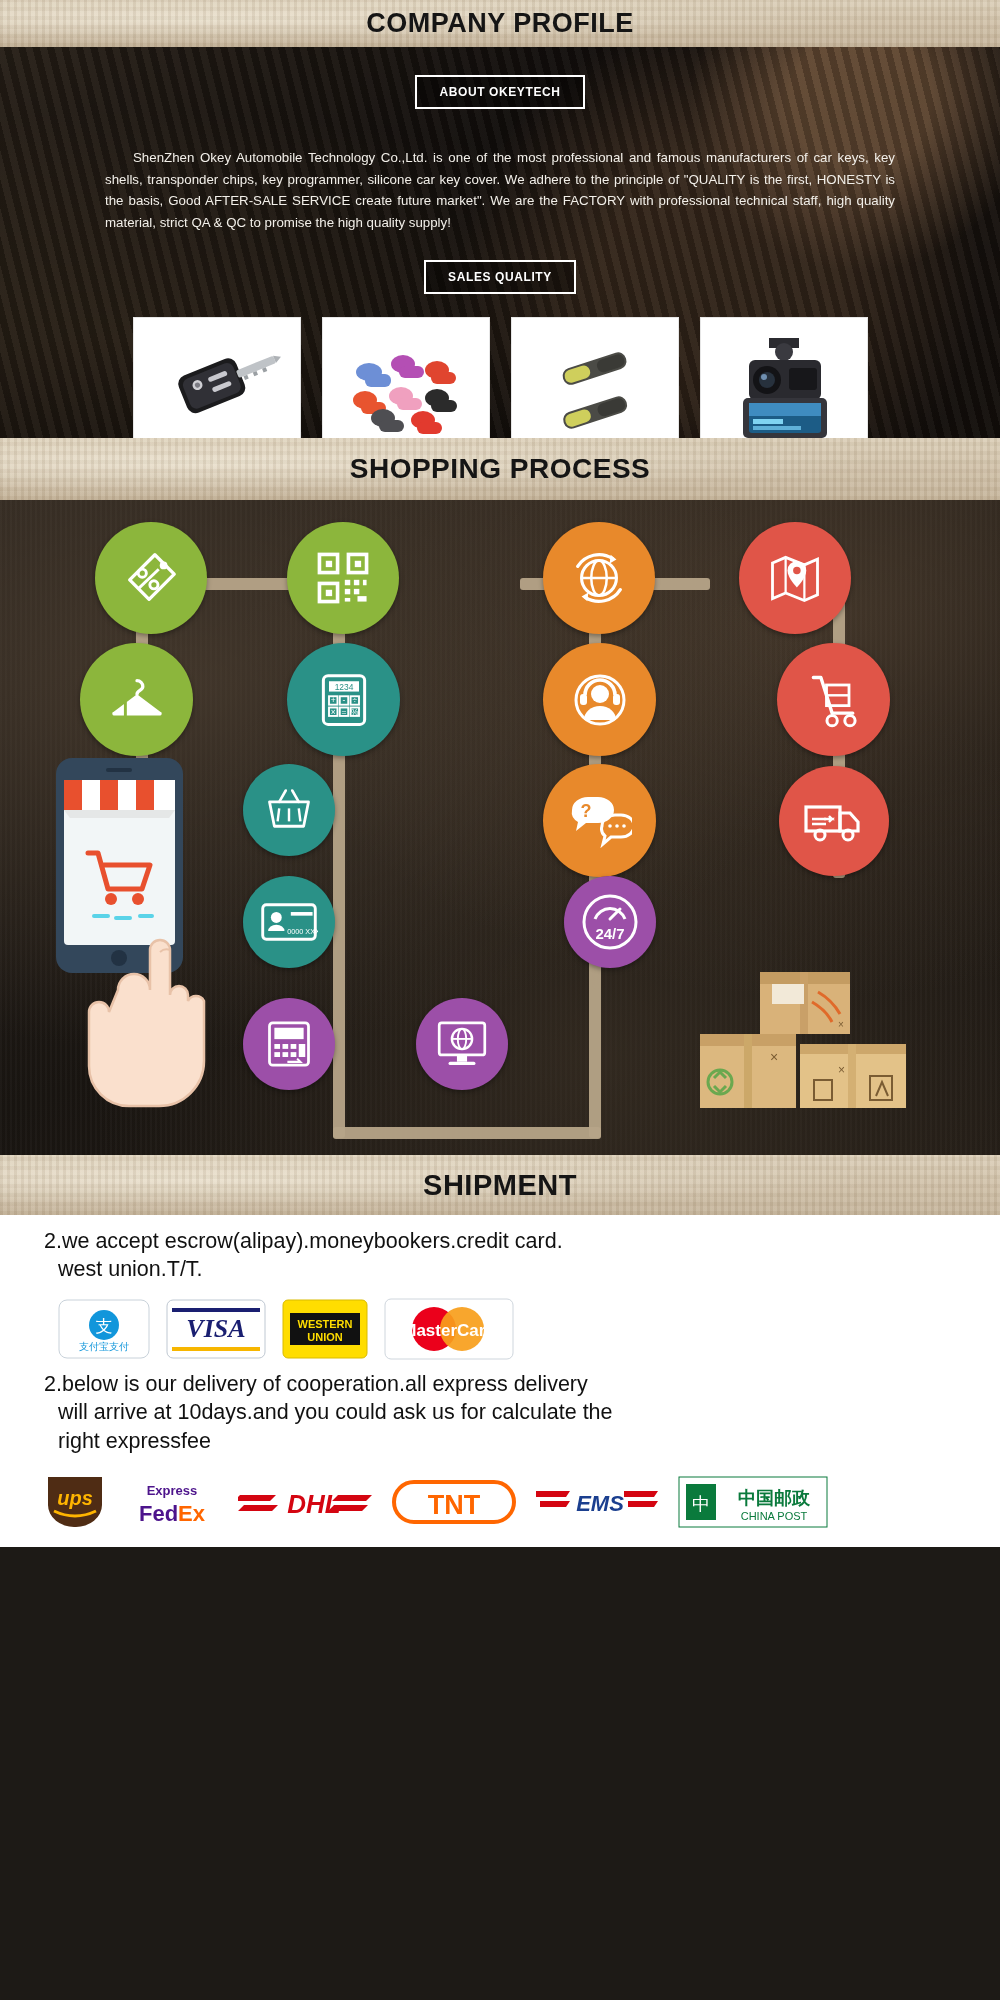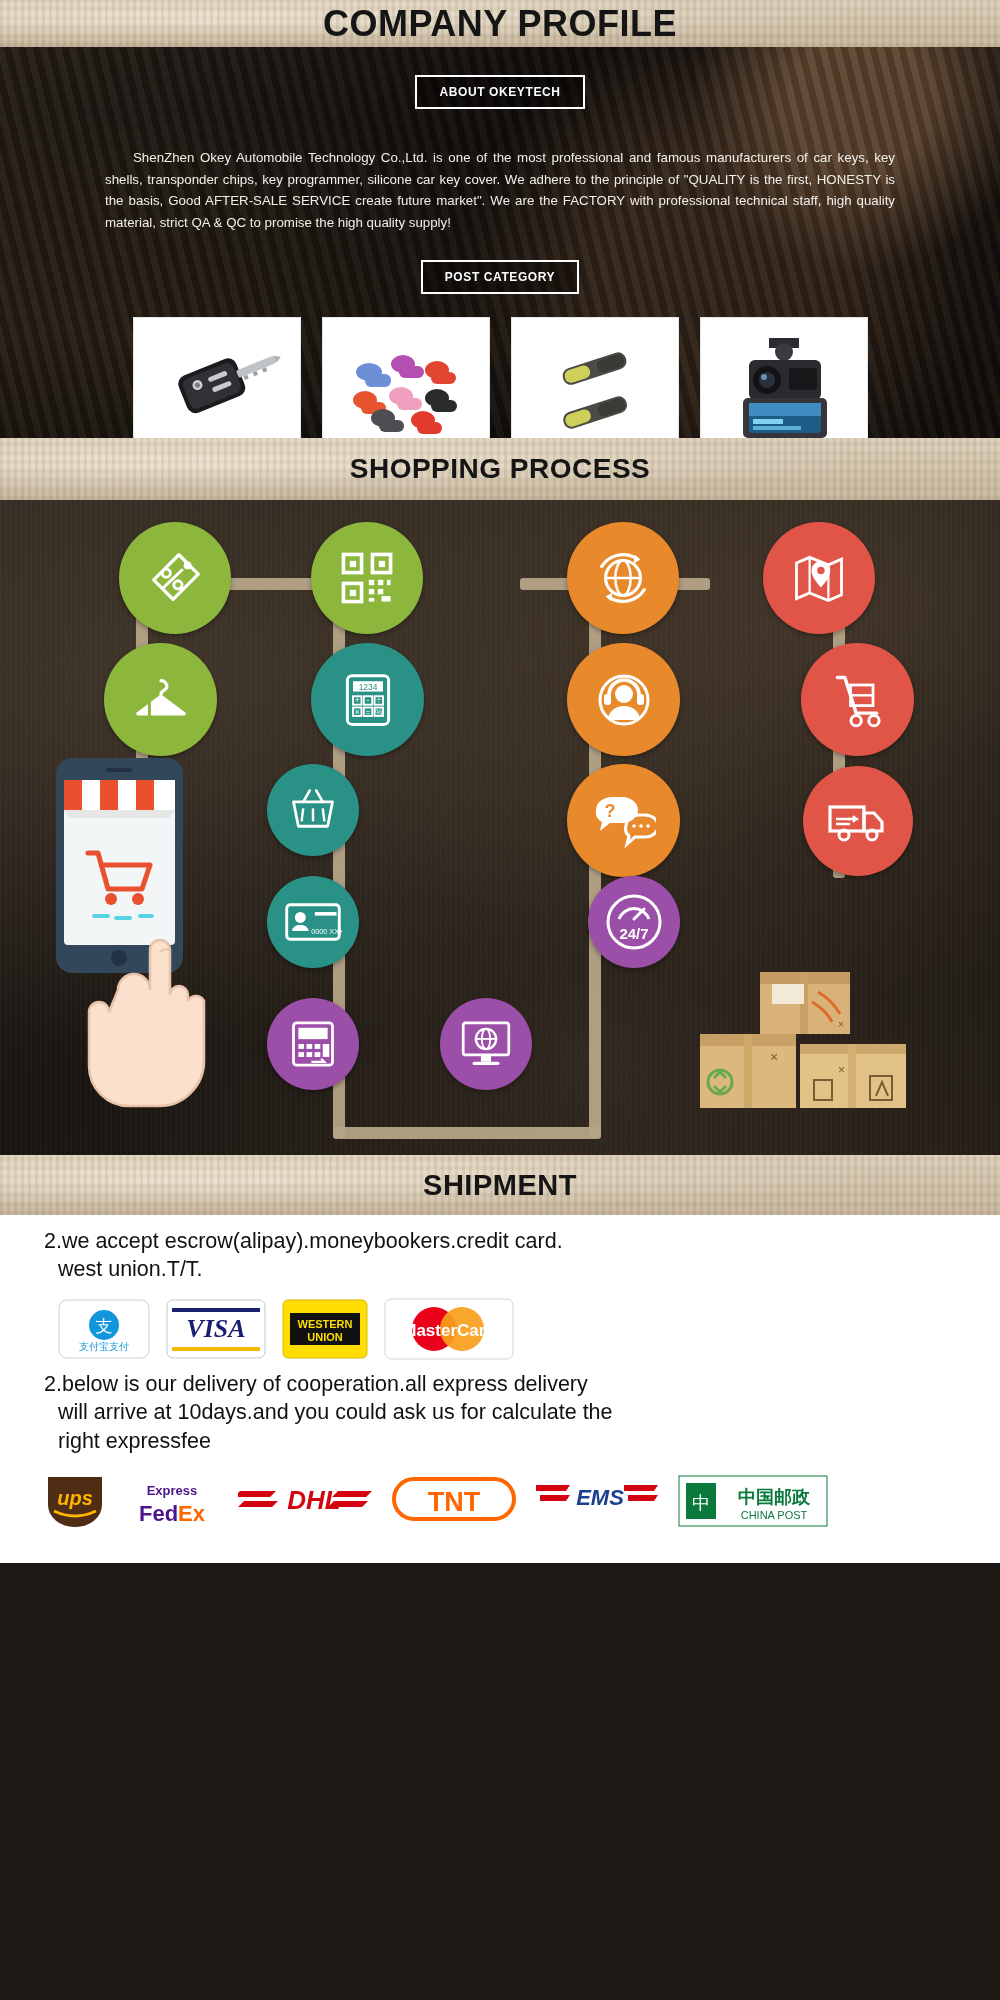--- a/index.html
+++ b/index.html
@@ -29,21 +29,21 @@
       radial-gradient(ellipse at 20% 40%, rgba(255,250,235,.55), rgba(0,0,0,0) 60%),
       linear-gradient(180deg,#dccfb8 0%,#c5b49a 100%);
   }
 
   
   .band-title{
     position:relative;height:47px;
     display:flex;align-items:center;justify-content:center;
   }
   .band-title h1{
-    margin:0;font-size:36px;font-weight:bold;letter-spacing:.5px;color:#151515;
+    margin:0;font-size:27px;font-weight:bold;letter-spacing:.5px;color:#151515;
   }
 
   
   .about{
     position:relative;height:391px;overflow:hidden;
   }
   .about-photo{
     position:absolute;inset:0;
     background-color:#2a221a;
     background-image:
@@ -84,54 +84,53 @@
   
   .shop-band{height:62px;}
   .shop-band h1{font-size:28px;}
   .process{
     position:relative;height:655px;overflow:hidden;
   }
   .icon-circle{
     position:absolute;border-radius:50%;
     display:flex;align-items:center;justify-content:center;
     box-shadow:0 2px 5px rgba(0,0,0,.35);
-    margin-left:24px;
   }
   .connector{position:absolute;background:#b6a488;border-radius:3px;opacity:.95;}
 
   
   .ship-band{height:60px;}
   .ship-band h1{font-size:29px;}
   .shipment{
     position:relative;background:#ffffff;padding:12px 0 0;
   }
   .ship-line{
     font-size:21.5px;color:#111;line-height:1.32;padding:0 44px;
   }
   .pay-row{display:flex;gap:16px;padding:14px 0 10px 58px;align-items:center;}
-  .logo-row{display:flex;gap:18px;padding:18px 0 32px 44px;align-items:flex-start;}
+  .logo-row{display:flex;gap:18px;padding:18px 0 16px 44px;align-items:center;}
   .logo-box{display:flex;align-items:center;justify-content:center;}
 </style>
 </head>
 <body>
 
 <div class="page">
 
   <div class="band-title tex-paper">
     <h1>COMPANY PROFILE</h1>
   </div>
 
   <div class="about">
     <div class="about-photo"></div>
     <div class="about-inner">
       <div class="boxed-title">ABOUT OKEYTECH</div>
       <div class="about-text">
         <p>ShenZhen Okey Automobile Technology Co.,Ltd. is one of the most professional and famous manufacturers of car keys, key shells, transponder chips, key programmer, silicone car key cover. We adhere to the principle of "QUALITY is the first, HONESTY  is the basis, Good AFTER-SALE SERVICE create future market". We are the FACTORY with professional technical staff, high quality material, strict QA &amp; QC to promise the high quality supply!</p>
       </div>
-      <div class="boxed-title cat-title">POST CATEGORY</div>
+      <div class="boxed-title cat-title">SALES QUALITY</div>
 
       <div class="cat-row">
 
         <div class="cat-card">
           <svg width="150" height="128" viewBox="0 0 150 128">
             <rect x="0" y="0" width="150" height="128" fill="#ffffff"></rect>
             <g transform="rotate(-22 75 64)">
               <rect x="40" y="40" width="62" height="40" rx="9" fill="#1b1b1d"></rect>
               <rect x="44" y="44" width="54" height="32" rx="7" fill="#303036"></rect>
               <circle cx="58" cy="54" r="5" fill="#cfcfd4"></circle>

